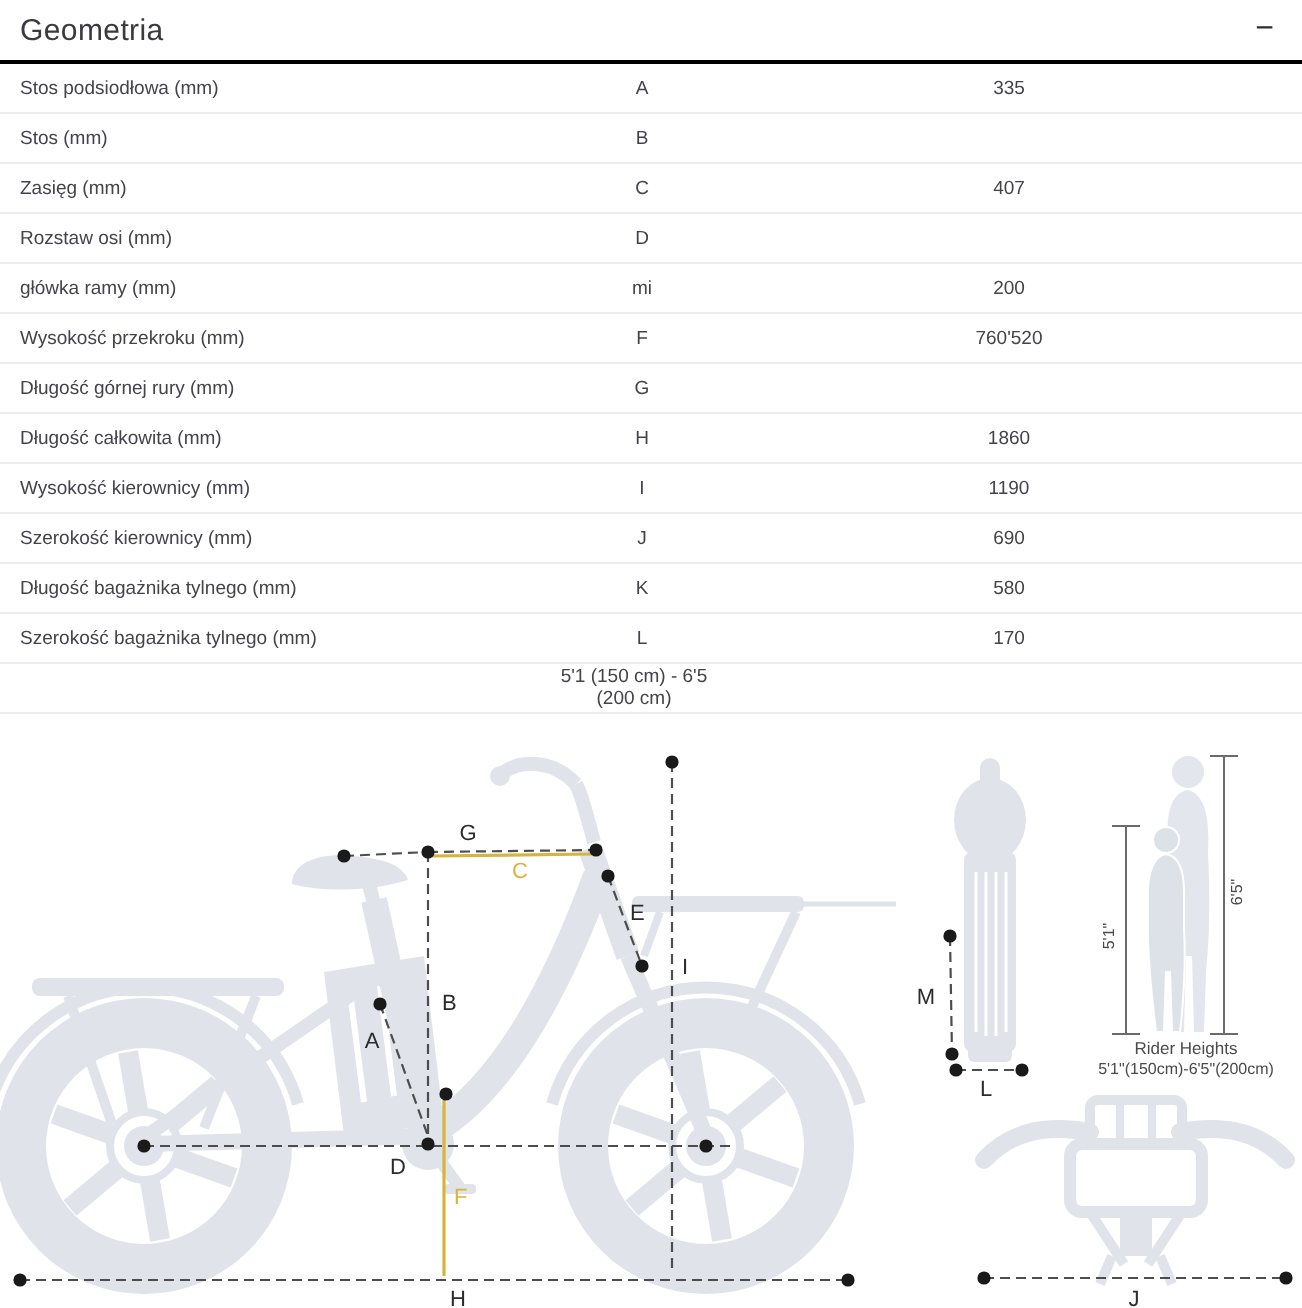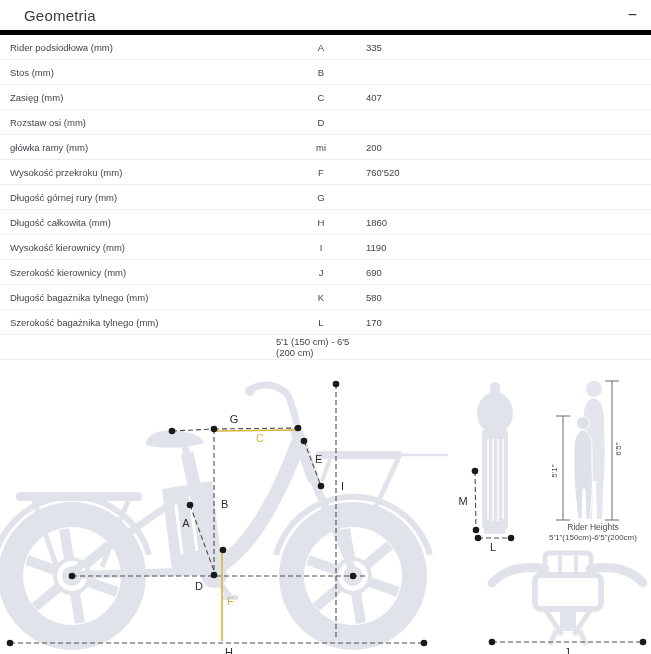--- a/index.html
+++ b/index.html
@@ -2,50 +2,50 @@
 <html><head>
 <meta charset="utf-8">
 <style>
   html,body{margin:0;padding:0;}
   body{
     width:651px;height:654px;background:#fff;overflow:hidden;
     font-family:"Liberation Sans",sans-serif;color:#3f3f48;
   }
   .acc-header{
     display:flex;justify-content:space-between;align-items:center;
-    height:30px;padding:0 14px 0 24px;border-bottom:5px solid #000000;text-align:center;
+    height:30px;padding:0 14px 0 10px;border-bottom:2px solid #000000;text-align:center;
   }
   .acc-title{font-size:15px;color:#3a3a42;letter-spacing:.2px;}
   .acc-toggle{font-size:16px;color:#2f2f2f;cursor:pointer;line-height:1;}
   .spec-row{
     display:grid;grid-template-columns:1fr 90px 285px;align-items:center;
     height:25px;border-bottom:1px solid #ededed;padding-left:10px;box-sizing:border-box;
   }
   .spec-label{font-size:9.5px;color:#43434c;}
   .spec-letter{font-size:9.5px;text-align:center;color:#43434c;}
-  .spec-value{font-size:9.5px;text-align:left;color:#43434c;padding-right:8px;}
+  .spec-value{font-size:9.5px;text-align:center;color:#43434c;padding-right:8px;}
   .diagram-wrap{width:651px;height:298px;}
   svg text{font-family:"Liberation Sans",sans-serif;}
   .dim-letter{font-size:11px;fill:#2b2b2b;}
   .dim-letter-accent{font-size:11px;fill:#d9b43c;}
   .cap1{font-size:8.5px;fill:#4a4a4a;}
   .cap2{font-size:8px;fill:#4a4a4a;}
   .rot-label{font-size:8px;fill:#4a4a4a;}
 </style>
 </head>
 <body>
 
 <div class="acc-header">
   <span class="acc-title">Geometria</span>
   <span class="acc-toggle">−</span>
 </div>
 
 <div>
   <div class="spec-row">
-    <span class="spec-label">Rider podsiodłowa (mm)</span>
+    <span class="spec-label">Stos podsiodłowa (mm)</span>
     <span class="spec-letter">A</span>
     <span class="spec-value">335</span>
   </div>
   <div class="spec-row">
     <span class="spec-label">Stos (mm)</span>
     <span class="spec-letter">B</span>
   </div>
   <div class="spec-row">
     <span class="spec-label">Zasięg (mm)</span>
     <span class="spec-letter">C</span>

